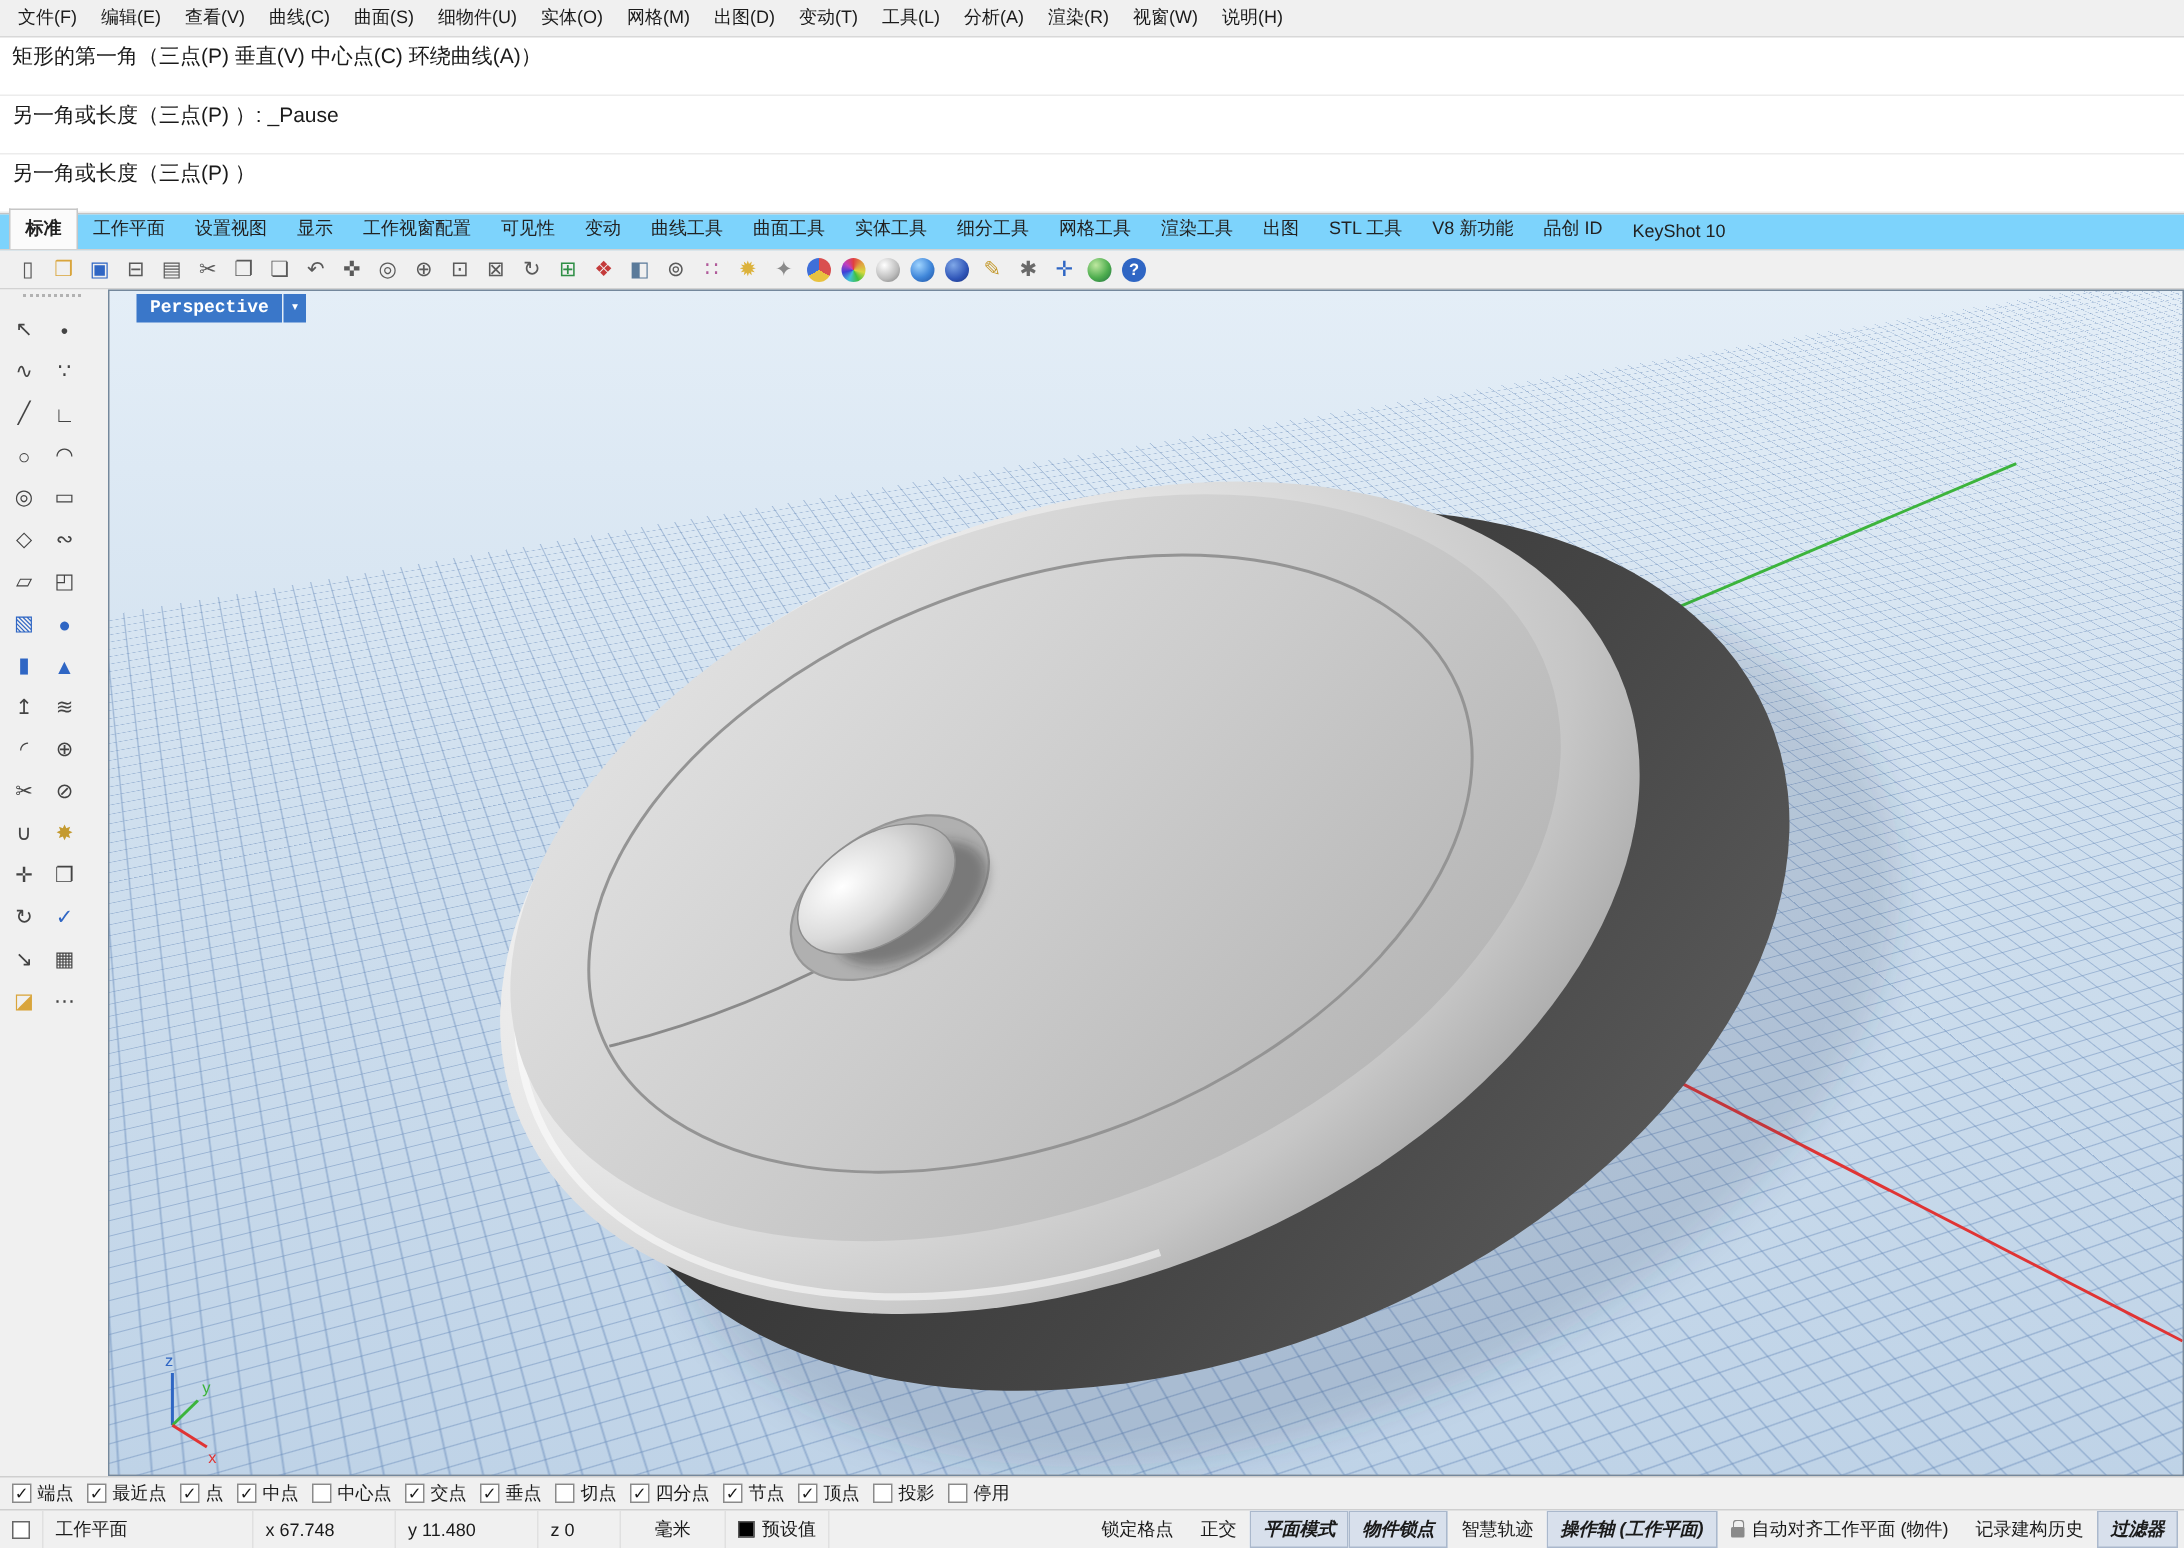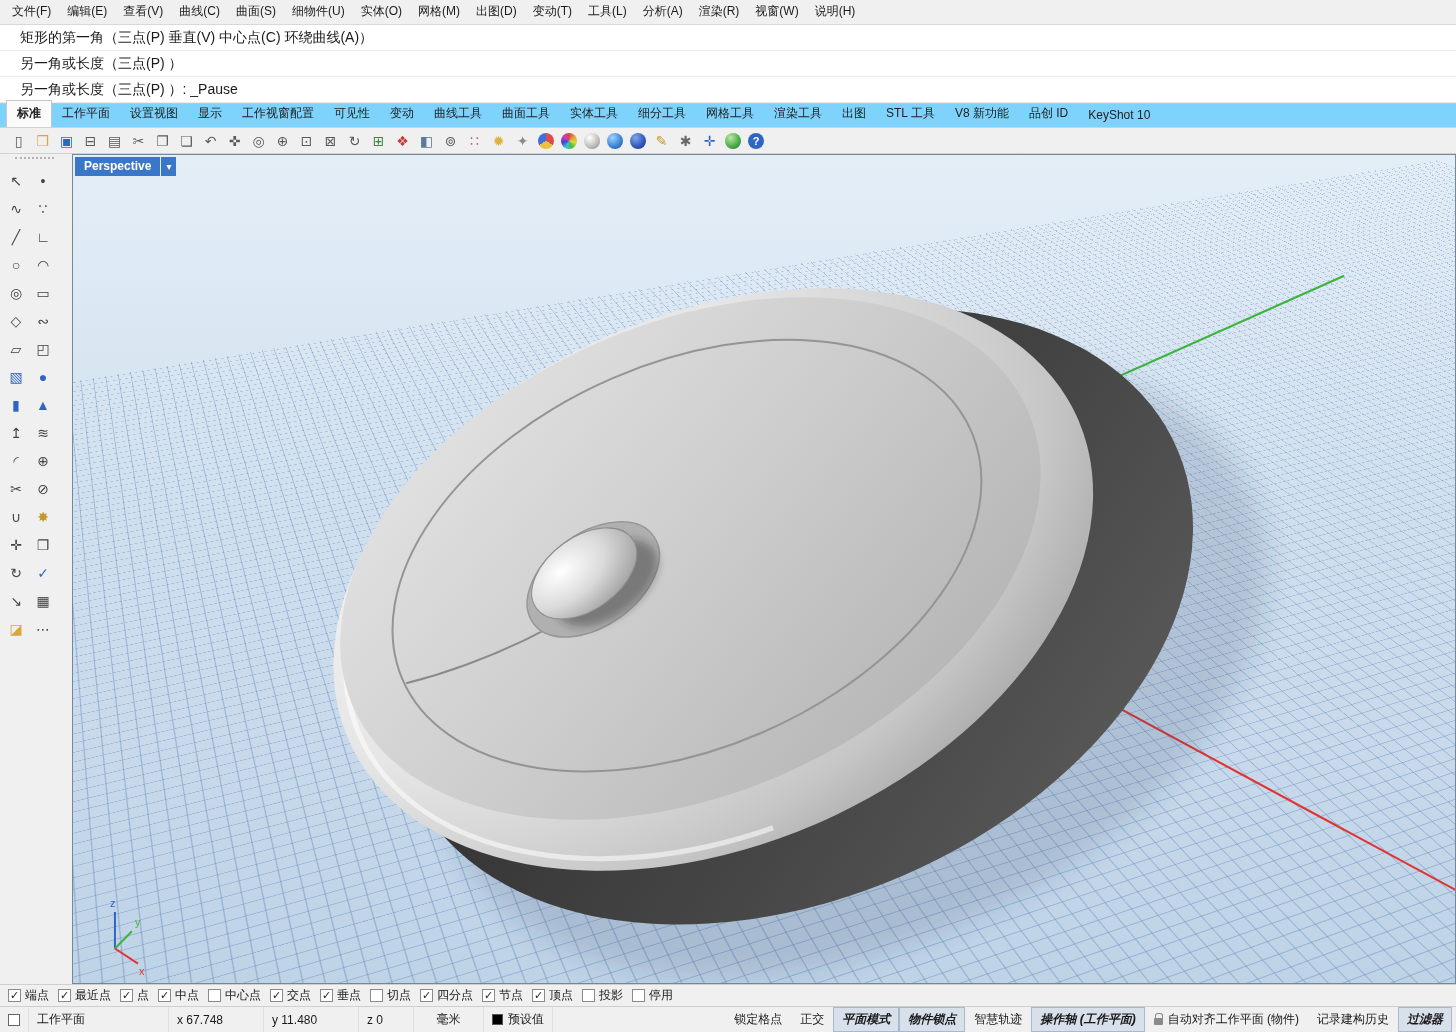--- a/index.html
+++ b/index.html
@@ -6,21 +6,21 @@
   html,body { width:1456px; height:1032px; overflow:hidden; }
   body { font-family:"Liberation Sans","DejaVu Sans",sans-serif; font-size:12px; background:#f0f0f0; color:#1a1a1a; }
   .app { width:100%; height:100%; display:flex; flex-direction:column; }
 
   
   .menubar { height:24px; display:flex; align-items:flex-end; padding-left:4px; background:#f0f0f0; flex:none; }
   .menu-item { padding:4px 8px; white-space:nowrap; cursor:default; }
 
   
   .cmdarea { background:#ffffff; border-top:1px solid #d8d8d8; border-bottom:1px solid #c4c4c4; flex:none; }
-  .cmdline { height:26px; line-height:24px; padding-left:20px; font-size:14px; border-bottom:1px solid #ececec; white-space:nowrap; }
+  .cmdline { height:39px; line-height:24px; padding-left:8px; font-size:14px; border-bottom:1px solid #ececec; white-space:nowrap; }
   .cmdprompt { height:22px; line-height:22px; padding-left:8px; font-size:14px; font-weight:bold; }
 
   
   .tabbar { height:24px; display:flex; align-items:flex-end; padding-left:6px; background:#7dd3fc; border-bottom:1px solid #d2d2d2; flex:none; }
   .tab { padding:4px 10px 5px; white-space:nowrap; color:#222; cursor:default; }
   .tab.active { background:#fbfbfb; border:1px solid #c6c6c6; border-bottom:none; font-weight:bold; }
 
   
   .toolbar { height:26px; display:flex; align-items:center; gap:3px; padding-left:8px; background:#f0f0f0; border-bottom:1px solid #d2d2d2; flex:none; }
   .tbicon { width:21px; height:21px; display:flex; align-items:center; justify-content:center; font-size:14px; border-radius:3px; cursor:default; }
@@ -41,21 +41,21 @@
   .tool { display:flex; align-items:center; justify-content:center; font-size:14px; color:#444; border-radius:3px; cursor:default; }
 
   .viewport { flex:1; position:relative; overflow:hidden; border:1px solid #74889c;
               background:linear-gradient(180deg,#e4eef7 0%,#cfdfee 45%,#bfd3e7 100%); }
   .grid { position:absolute; left:-60%; top:-75%; width:240%; height:310%;
           background-image:
             repeating-linear-gradient(90deg, rgba(108,142,188,.50) 0 1px, transparent 1px 16px),
             repeating-linear-gradient(0deg,  rgba(108,142,188,.50) 0 1px, transparent 1px 16px);
           transform:perspective(1600px) rotateX(55deg) rotateZ(-25deg); transform-origin:50% 45%; }
   .scene { position:absolute; left:0; top:0; width:100%; height:100%; }
-  .vplabel-wrap { position:absolute; top:2px; left:2px; display:flex; }
+  .vplabel-wrap { position:absolute; top:2px; left:18px; display:flex;font-family:Liberation Mono, monospace; }
   .vplabel { background:#3a77c9; color:#fff; font-weight:bold; padding:2px 9px 3px; cursor:default; }
   .vplabel-arrow { background:#3a77c9; color:#fff; width:15px; margin-left:1px; text-align:center; line-height:19px; font-size:10px; cursor:default; }
 
   
   .osnapbar { height:22px; display:flex; align-items:center; gap:9px; padding-left:8px; background:#f0f0f0; border-top:1px solid #cfcfcf; flex:none; }
   .osnap-item { display:flex; align-items:center; gap:4px; white-space:nowrap; cursor:default; }
   .checkbox { width:13px; height:13px; background:#fff; border:1px solid #8a8a8a; display:flex; align-items:center; justify-content:center; font-size:11px; color:#1a1a1a; }
   .checkbox.checked::after { content:"\2713"; }
 
   
@@ -91,22 +91,22 @@
       <div class="menu-item">变动(T)</div>
       <div class="menu-item">工具(L)</div>
       <div class="menu-item">分析(A)</div>
       <div class="menu-item">渲染(R)</div>
       <div class="menu-item">视窗(W)</div>
       <div class="menu-item">说明(H)</div>
     </div>
 
   <div class="cmdarea">
     <div class="cmdline">矩形的第一角（三点(P)  垂直(V)  中心点(C)  环绕曲线(A)）</div>
+    <div class="cmdline">另一角或长度（三点(P) ）:  _Pause</div>
     <div class="cmdline">另一角或长度（三点(P) ）</div>
-    <div class="cmdline">另一角或长度（三点(P) ）:  _Pause</div>
   </div>
 
   <div class="tabbar">
       <div class="tab active">标准</div>
       <div class="tab">工作平面</div>
       <div class="tab">设置视图</div>
       <div class="tab">显示</div>
       <div class="tab">工作视窗配置</div>
       <div class="tab">可见性</div>
       <div class="tab">变动</div>

